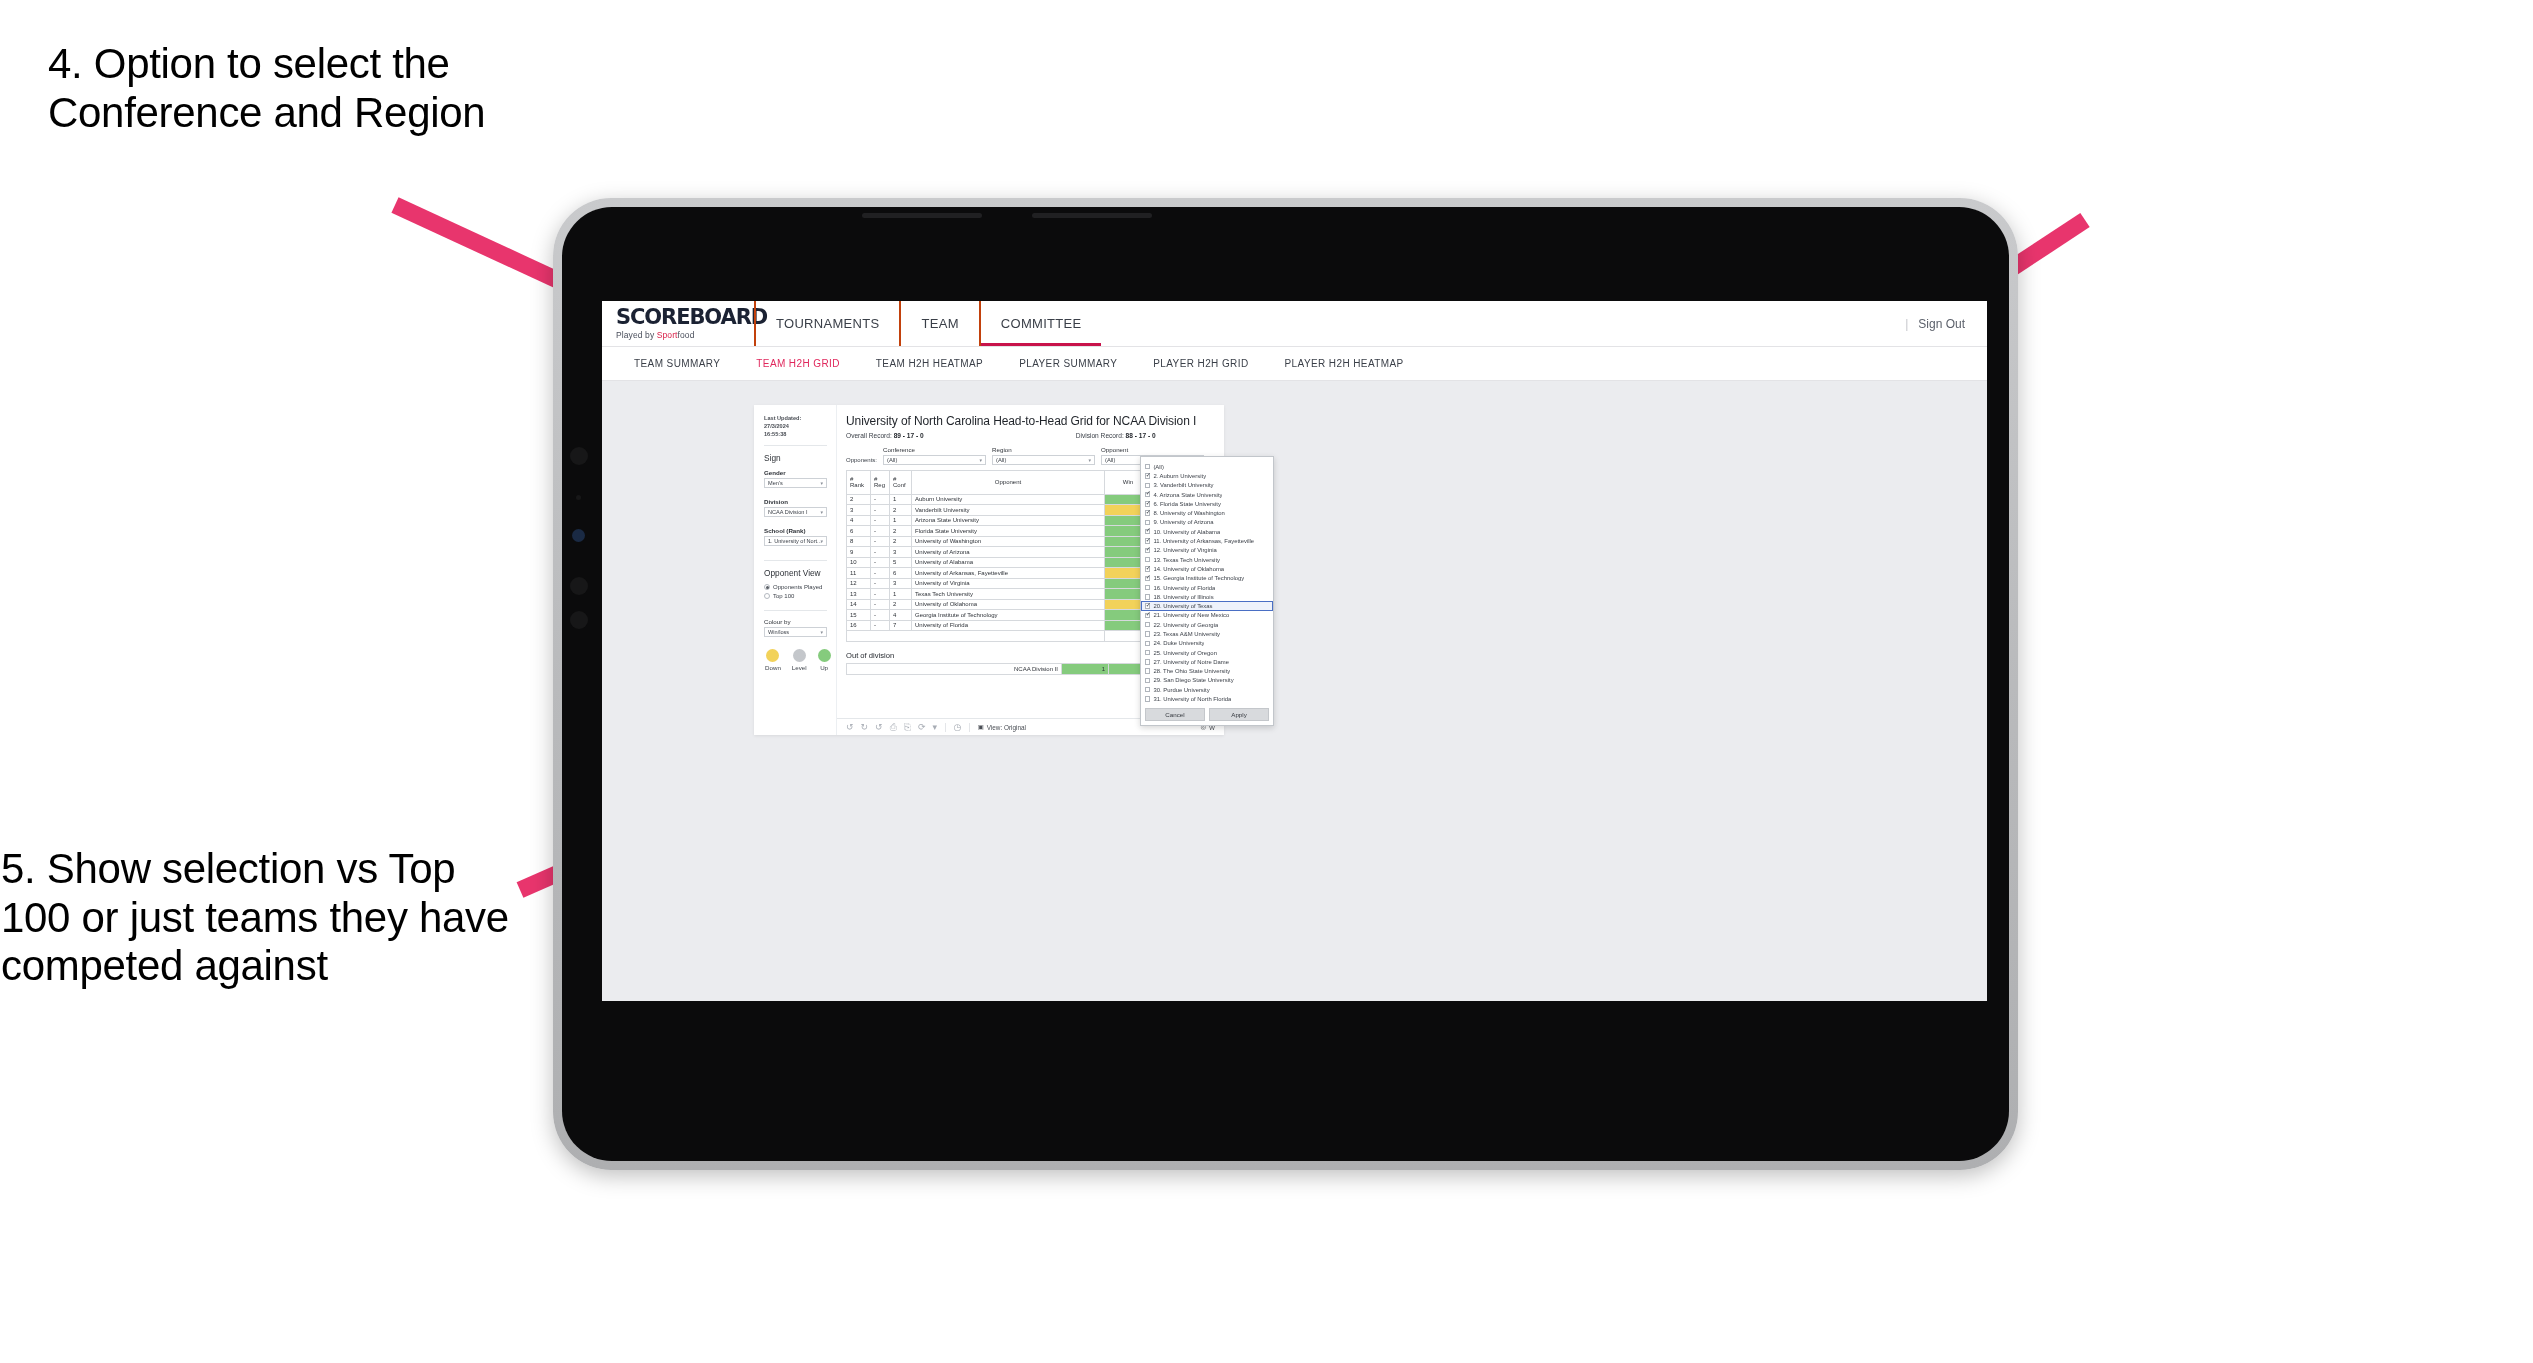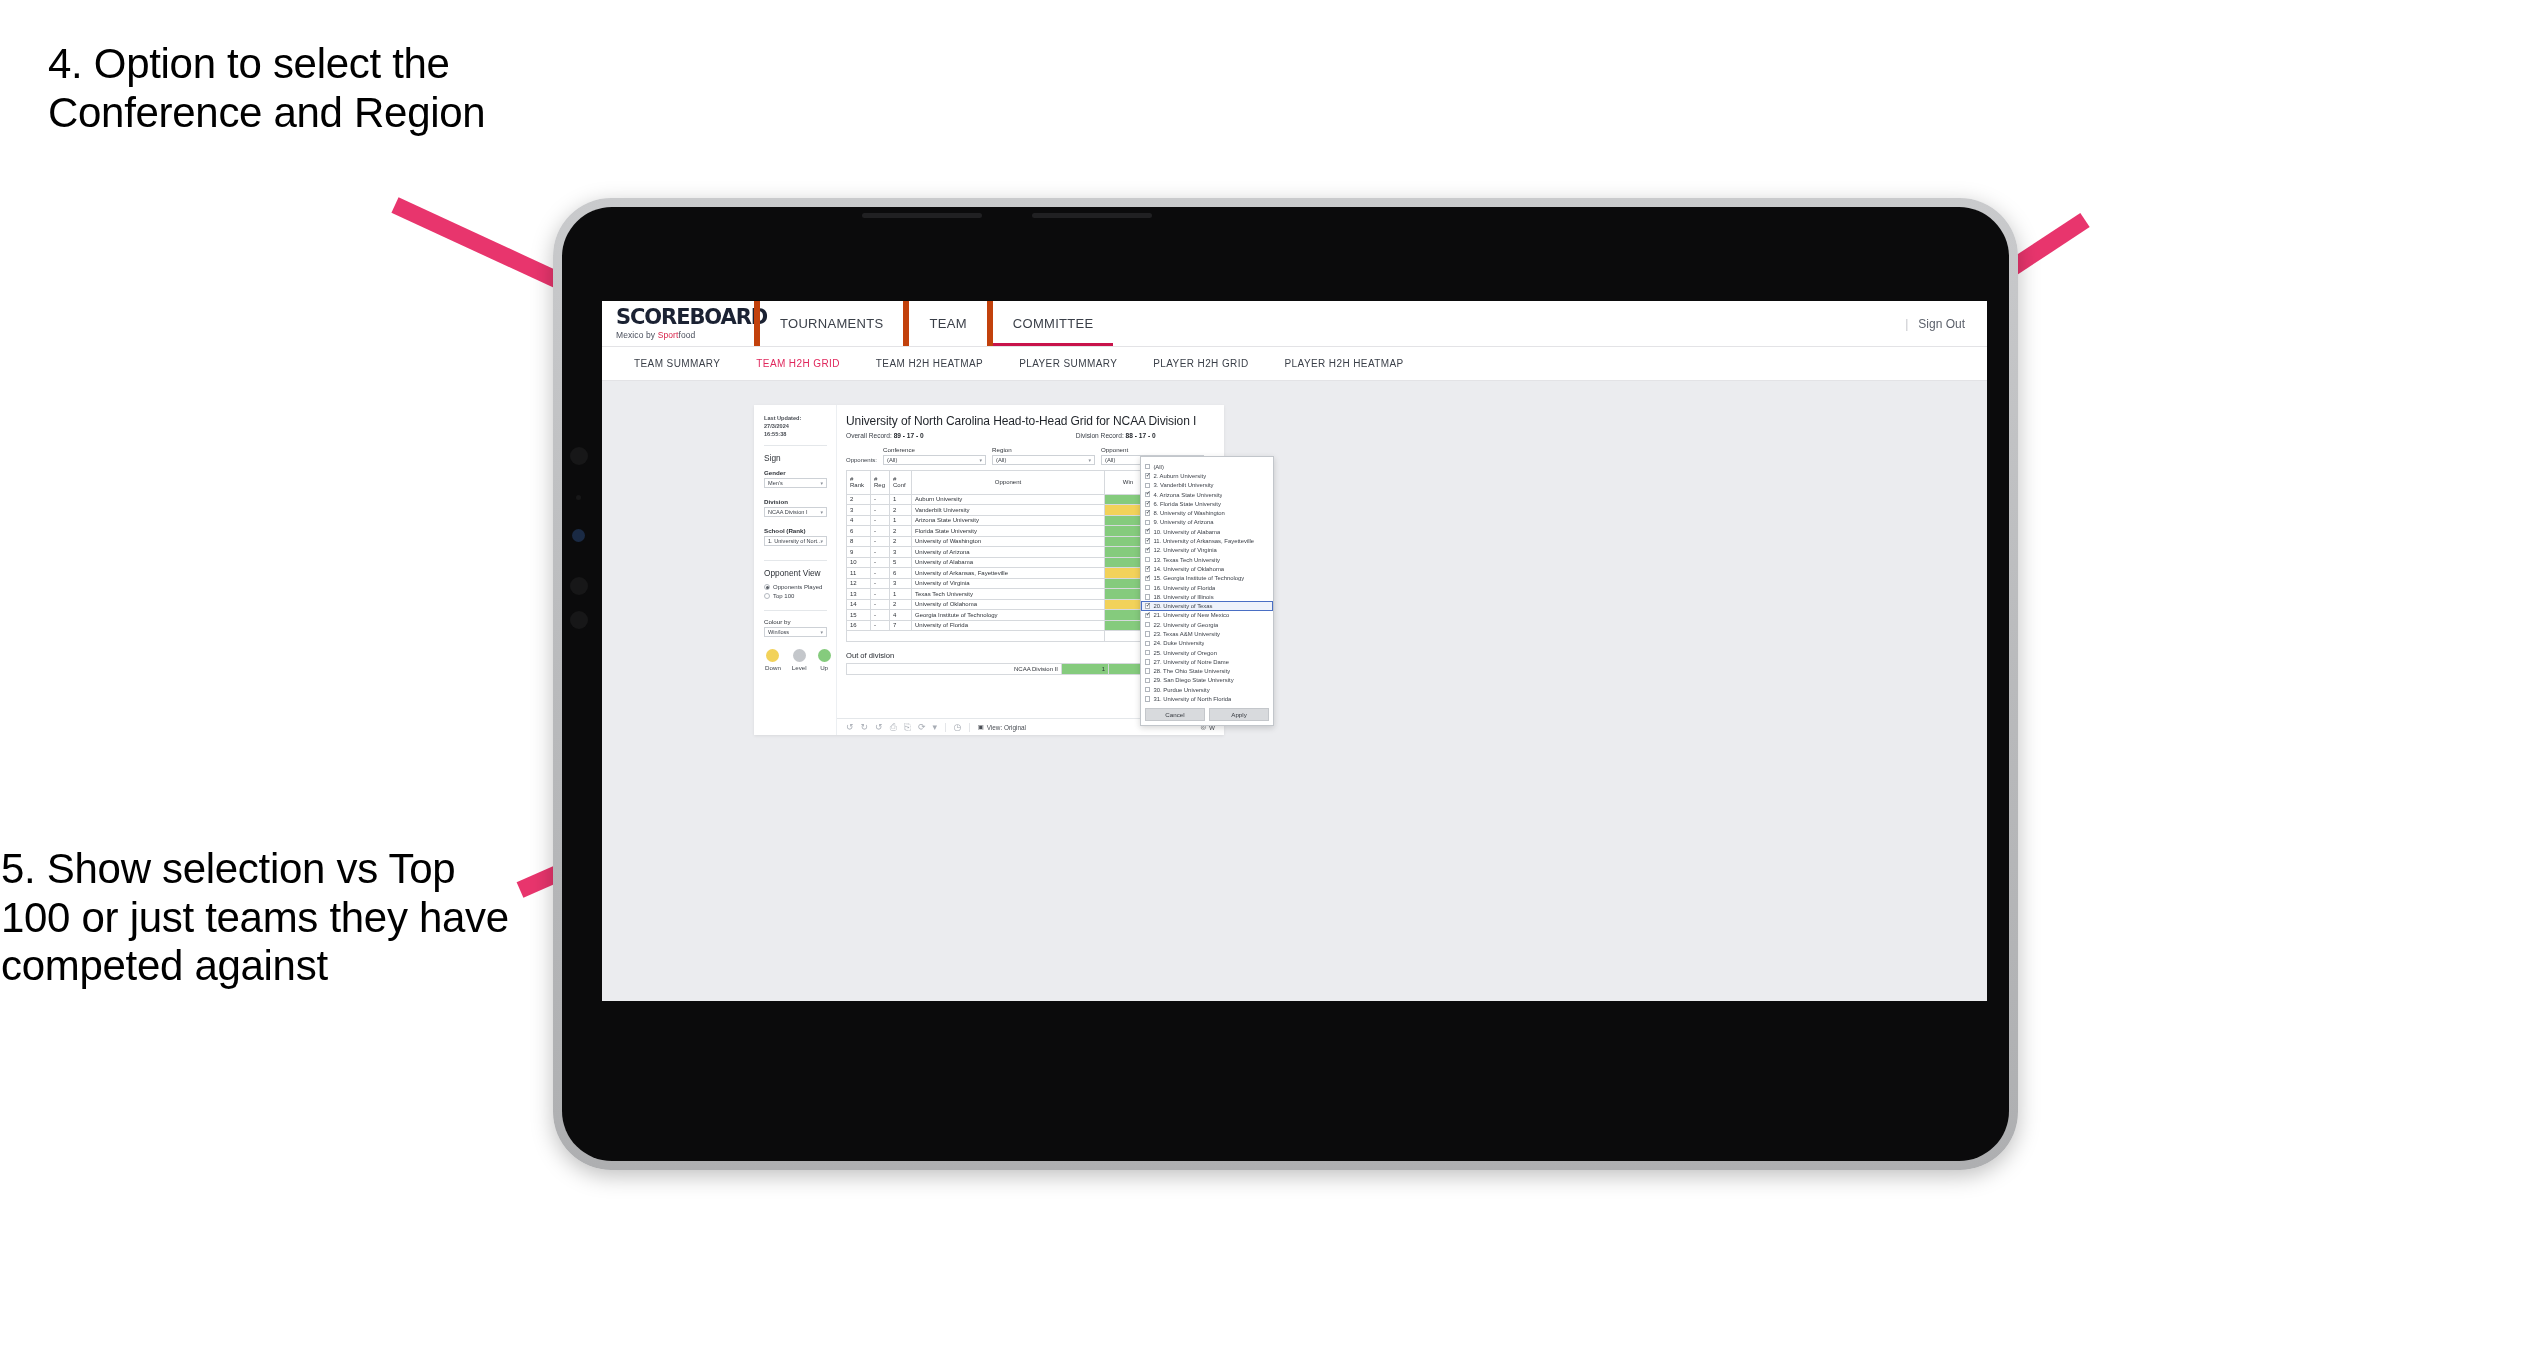--- a/index.html
+++ b/index.html
@@ -66,21 +66,21 @@
     font-family: "DejaVu Sans", sans-serif;
     font-weight: 700; font-size: 21px; letter-spacing: -1.1px;
     color: #1b2233; line-height: 1;
   }
   .logo-sub { font-size: 8.5px; color: #4a4f5c; margin-top: 2px; letter-spacing: .1px;}
   .logo-sub .accent { color: #d81f47; }
   .nav-items { display:flex; align-items:stretch; }
   .nav-item {
     display:flex; align-items:center; padding: 0 20px;
     font-size: 13px; color:#3a3f48; letter-spacing: .3px;
-    border-left: 6px solid #c2410c; cursor:pointer; position: relative;
+    border-left: 2px solid #c2410c; cursor:pointer; position: relative;
   }
   .nav-item.active::after {
     content:""; position:absolute; left:0; right:0; bottom:0; height:3px; background:#c8134a;
   }
   .nav-right { margin-left:auto; display:flex; align-items:center; padding-right:22px; gap:10px;
                font-size:12px; color:#5c616b; }
   .nav-sep { color:#c6c8cc; }
 
   .subnav {
     height: 34px; background:#fff; display:flex; align-items:center;
@@ -225,21 +225,21 @@
       <div class="cam-dot" style="left:14px; top:288px; width:5px; height:5px;"></div>
       <div class="cam-dot" style="left:10px; top:322px; width:13px; height:13px; background:#1a2a44;"></div>
       <div class="cam-dot" style="left:8px; top:370px; width:18px; height:18px;"></div>
       <div class="cam-dot" style="left:8px; top:404px; width:18px; height:18px;"></div>
 
       <div id="screen">
 
         <div class="topnav">
           <div class="logo-wrap">
             <div class="logo-main">SCOREBOARD</div>
-            <div class="logo-sub"><span>Mexico by </span><span class="accent">Sport</span><span>food</span></div>
+            <div class="logo-sub"><span>Played by </span><span class="accent">Sport</span><span>food</span></div>
           </div>
           <div class="nav-items">
             <div class="nav-item">TOURNAMENTS</div>
             <div class="nav-item">TEAM</div>
             <div class="nav-item active">COMMITTEE</div>
           </div>
           <div class="nav-right">
             <span class="nav-sep">|</span>
             <span>Sign Out</span>
           </div>

